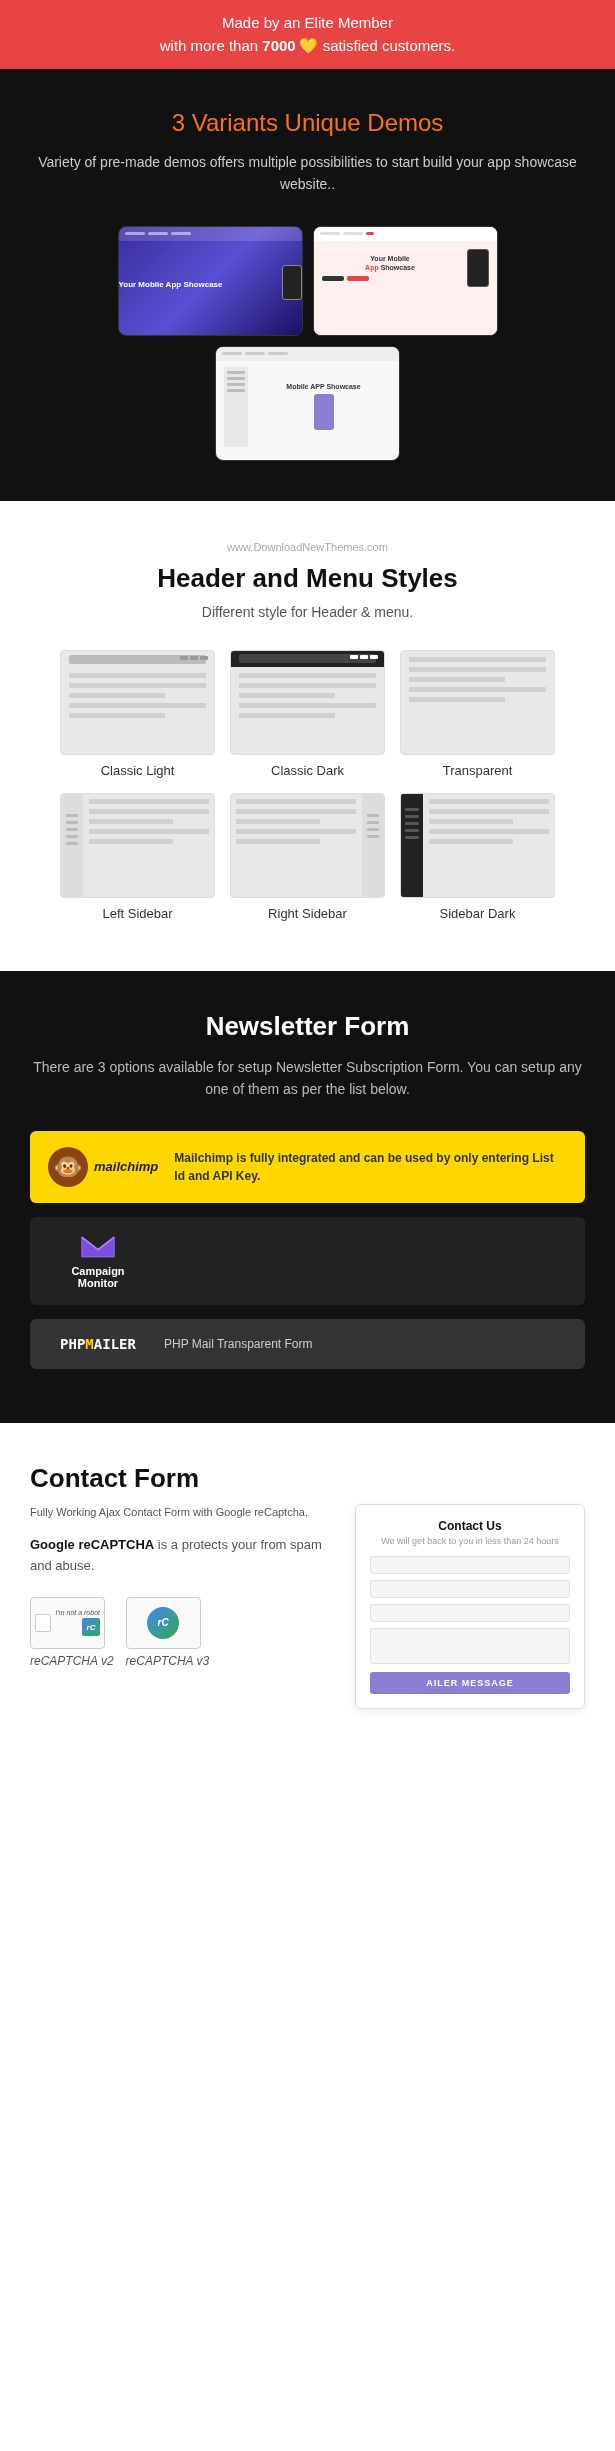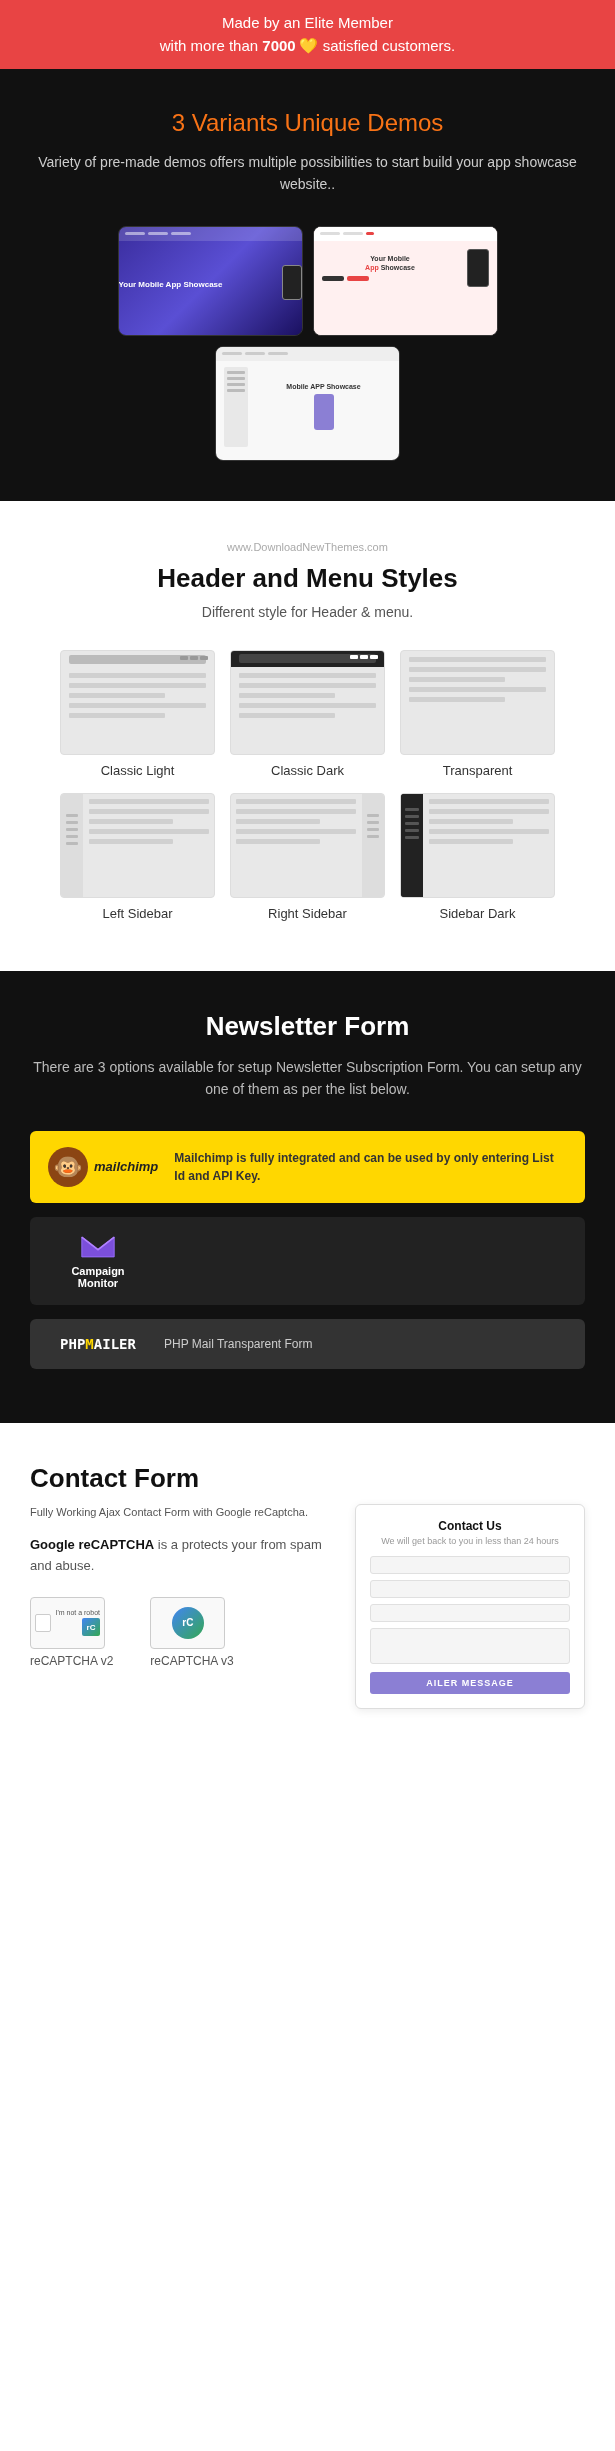--- a/index.html
+++ b/index.html
@@ -445,21 +445,22 @@
       color: #555;
       line-height: 1.6;
       margin-bottom: 20px;
     }
     .contact-left .recaptcha-info strong {
       color: #111;
     }
 
     .recaptcha-versions {
       display: flex;
-      gap: 37px;
+      gap: 12px;
+      font-style: italic;
     }
     .recaptcha-item {
       text-align: center;
     }
     .recaptcha-box {
       width: 75px;
       height: 52px;
       border: 1px solid #ccc;
       border-radius: 4px;
       background: #f9f9f9;

